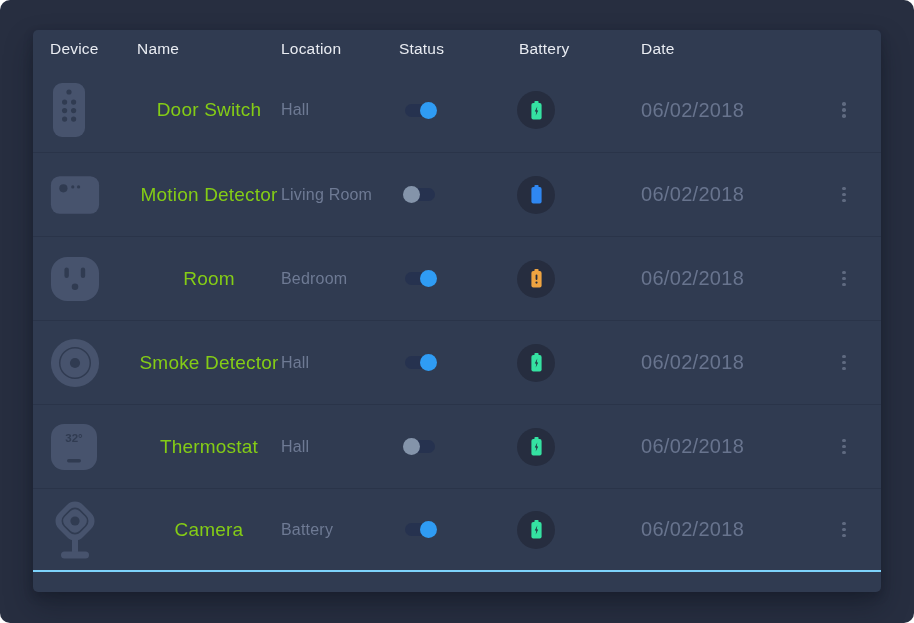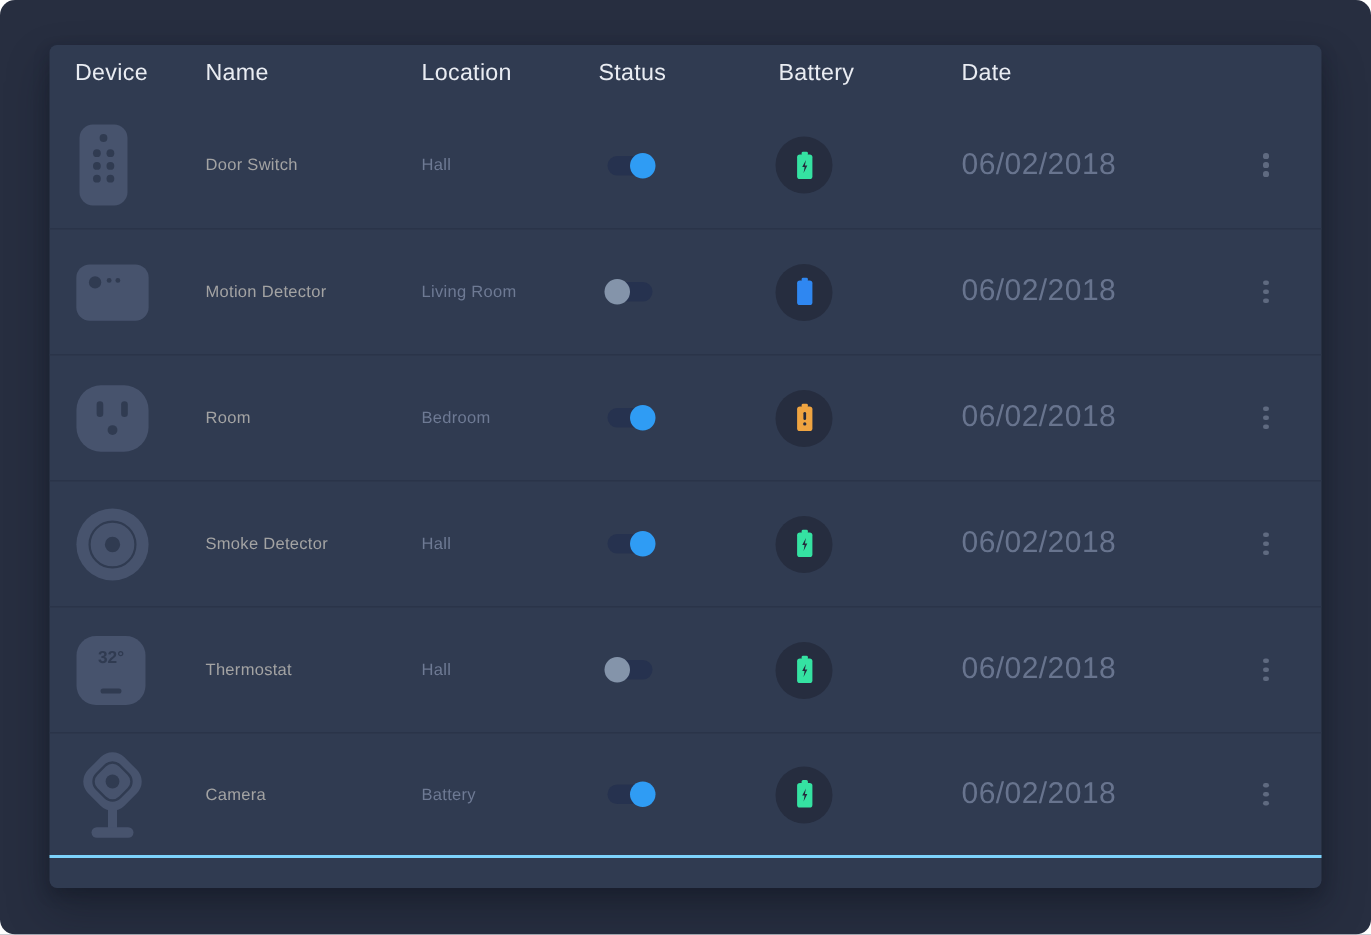--- a/index.html
+++ b/index.html
@@ -23,22 +23,22 @@
   .header-row{height:38px;}
   .header-row .h{
     color:#e9ecf2;font-size:15.5px;font-weight:400;letter-spacing:.2px;
   }
   .device-row{height:84px;}
   .device-row + .device-row{border-top:1px solid #2a3449;}
   .device-row:last-child{border-bottom:2px solid #7dd3fc;}
   .cell{min-width:0;}
   .icon-cell{display:flex;justify-content:flex-start;align-items:center;}
   .icon-box{width:50px;display:flex;justify-content:flex-start;align-items:center;}
-  .name{color:#a3a3a3;font-size:11px;letter-spacing:.2px;}
-  .loc{color:#6e7a94;font-size:11px;letter-spacing:.2px;}
+  .name{color:#84cc16;font-size:19px;letter-spacing:.2px;text-align:center;}
+  .loc{color:#6e7a94;font-size:16px;letter-spacing:.2px;}
   .date{color:#68748e;font-size:20px;letter-spacing:.3px;}
 
   
   .toggle{
     position:relative;width:30px;height:13px;border-radius:7px;
     background:#26324f;margin-left:6px;cursor:pointer;
   }
   .toggle .knob{
     position:absolute;top:-2px;width:17px;height:17px;border-radius:50%;
   }

